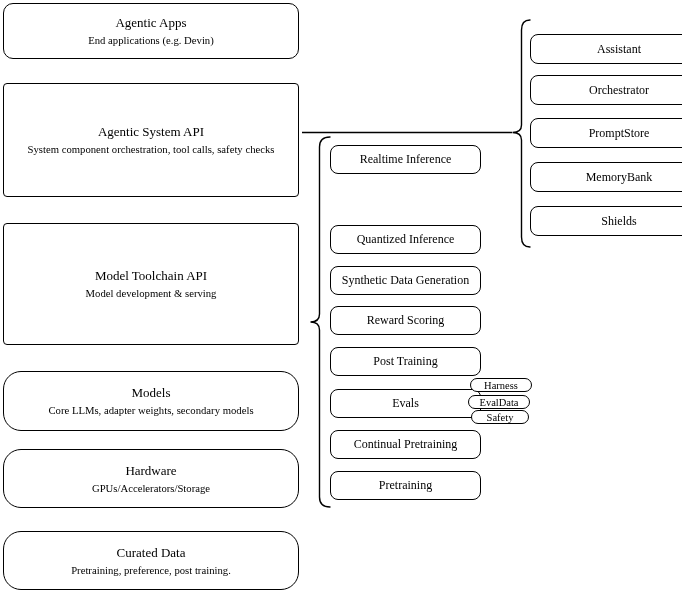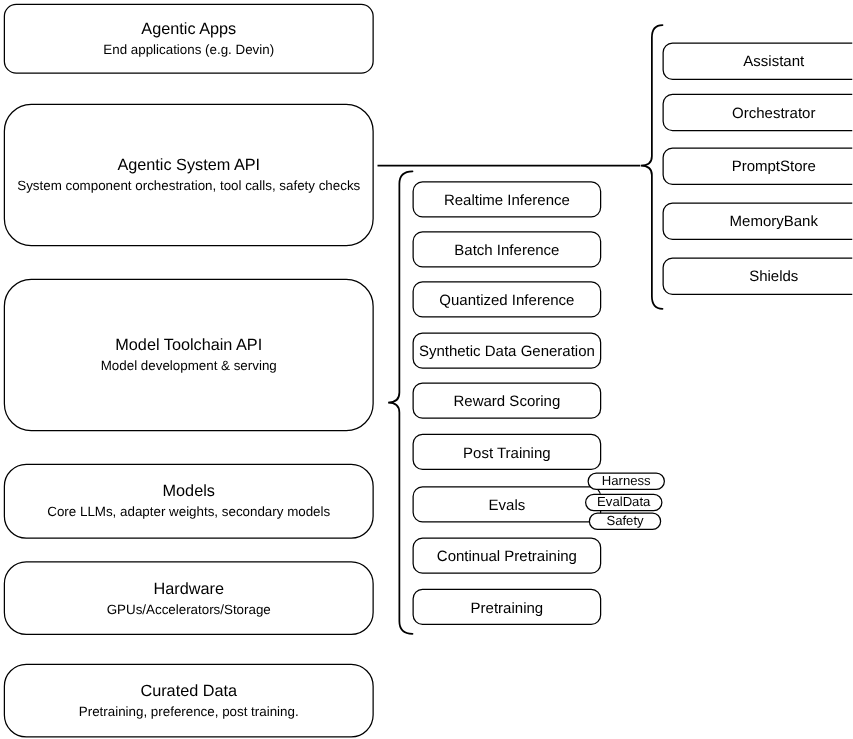--- a/index.html
+++ b/index.html
@@ -1,31 +1,31 @@
 <!DOCTYPE html>
 <html><head>
 <meta charset="utf-8">
 <style>
   html,body{margin:0;padding:0;background:#ffffff;}
   .canvas{
     position:relative;width:682px;height:591px;background:#ffffff;
-    font-family:Liberation Sans, sans-serif;color:#000;overflow:hidden;
+    font-family:Liberation Serif, serif;color:#000;overflow:hidden;
   }
   
   .stack-node{
     position:absolute;left:3px;width:296px;box-sizing:border-box;
     border:1.4px solid #000;background:#fff;
     display:flex;flex-direction:column;align-items:center;justify-content:center;
     text-align:center;
   }
   .stack-node .t{font-size:13px;line-height:16px;white-space:nowrap;}
   .stack-node .s{font-size:10.7px;line-height:13px;white-space:nowrap;margin-top:3px;}
   .r10{border-radius:10px;}
   .r14{border-radius:18px;}
-  .r26{border-radius:22px;}
+  .r26{border-radius:4px;}
   
   .mid-node{
     position:absolute;left:330px;width:151px;height:29px;box-sizing:border-box;
     border:1.4px solid #000;border-radius:8px;background:#fff;
     display:flex;align-items:center;justify-content:center;
     font-size:12px;white-space:nowrap;z-index:1;text-align:right;
   }
   
   .right-node{
     position:absolute;left:530px;width:178px;height:30px;box-sizing:border-box;
@@ -72,21 +72,20 @@
   <div class="stack-node r14" style="top:531px;height:59px">
     <div class="t">Curated Data</div>
     <div class="s">Pretraining, preference, post training.</div>
   </div>
   <div class="stack-node r14" style="top:449px;height:59px">
     <div class="t">Hardware</div>
     <div class="s">GPUs/Accelerators/Storage</div>
   </div>
 
   <div class="mid-node" style="top:145px">Realtime Inference</div>
-  <div class="mid-node" style="top:185px">Batch Inference</div>
   <div class="mid-node" style="top:225px">Quantized Inference</div>
   <div class="mid-node" style="top:266px">Synthetic Data Generation</div>
   <div class="mid-node" style="top:306px">Reward Scoring</div>
   <div class="mid-node" style="top:347px">Post Training</div>
   <div class="mid-node" style="top:389px">Evals</div>
   <div class="mid-node" style="top:471px">Pretraining</div>
   <div class="mid-node" style="top:430px">Continual Pretraining</div>
 
   <div class="pill" style="left:470px;top:378px;width:62px">Harness</div>
   <div class="pill" style="left:468px;top:395px;width:62px">EvalData</div>

